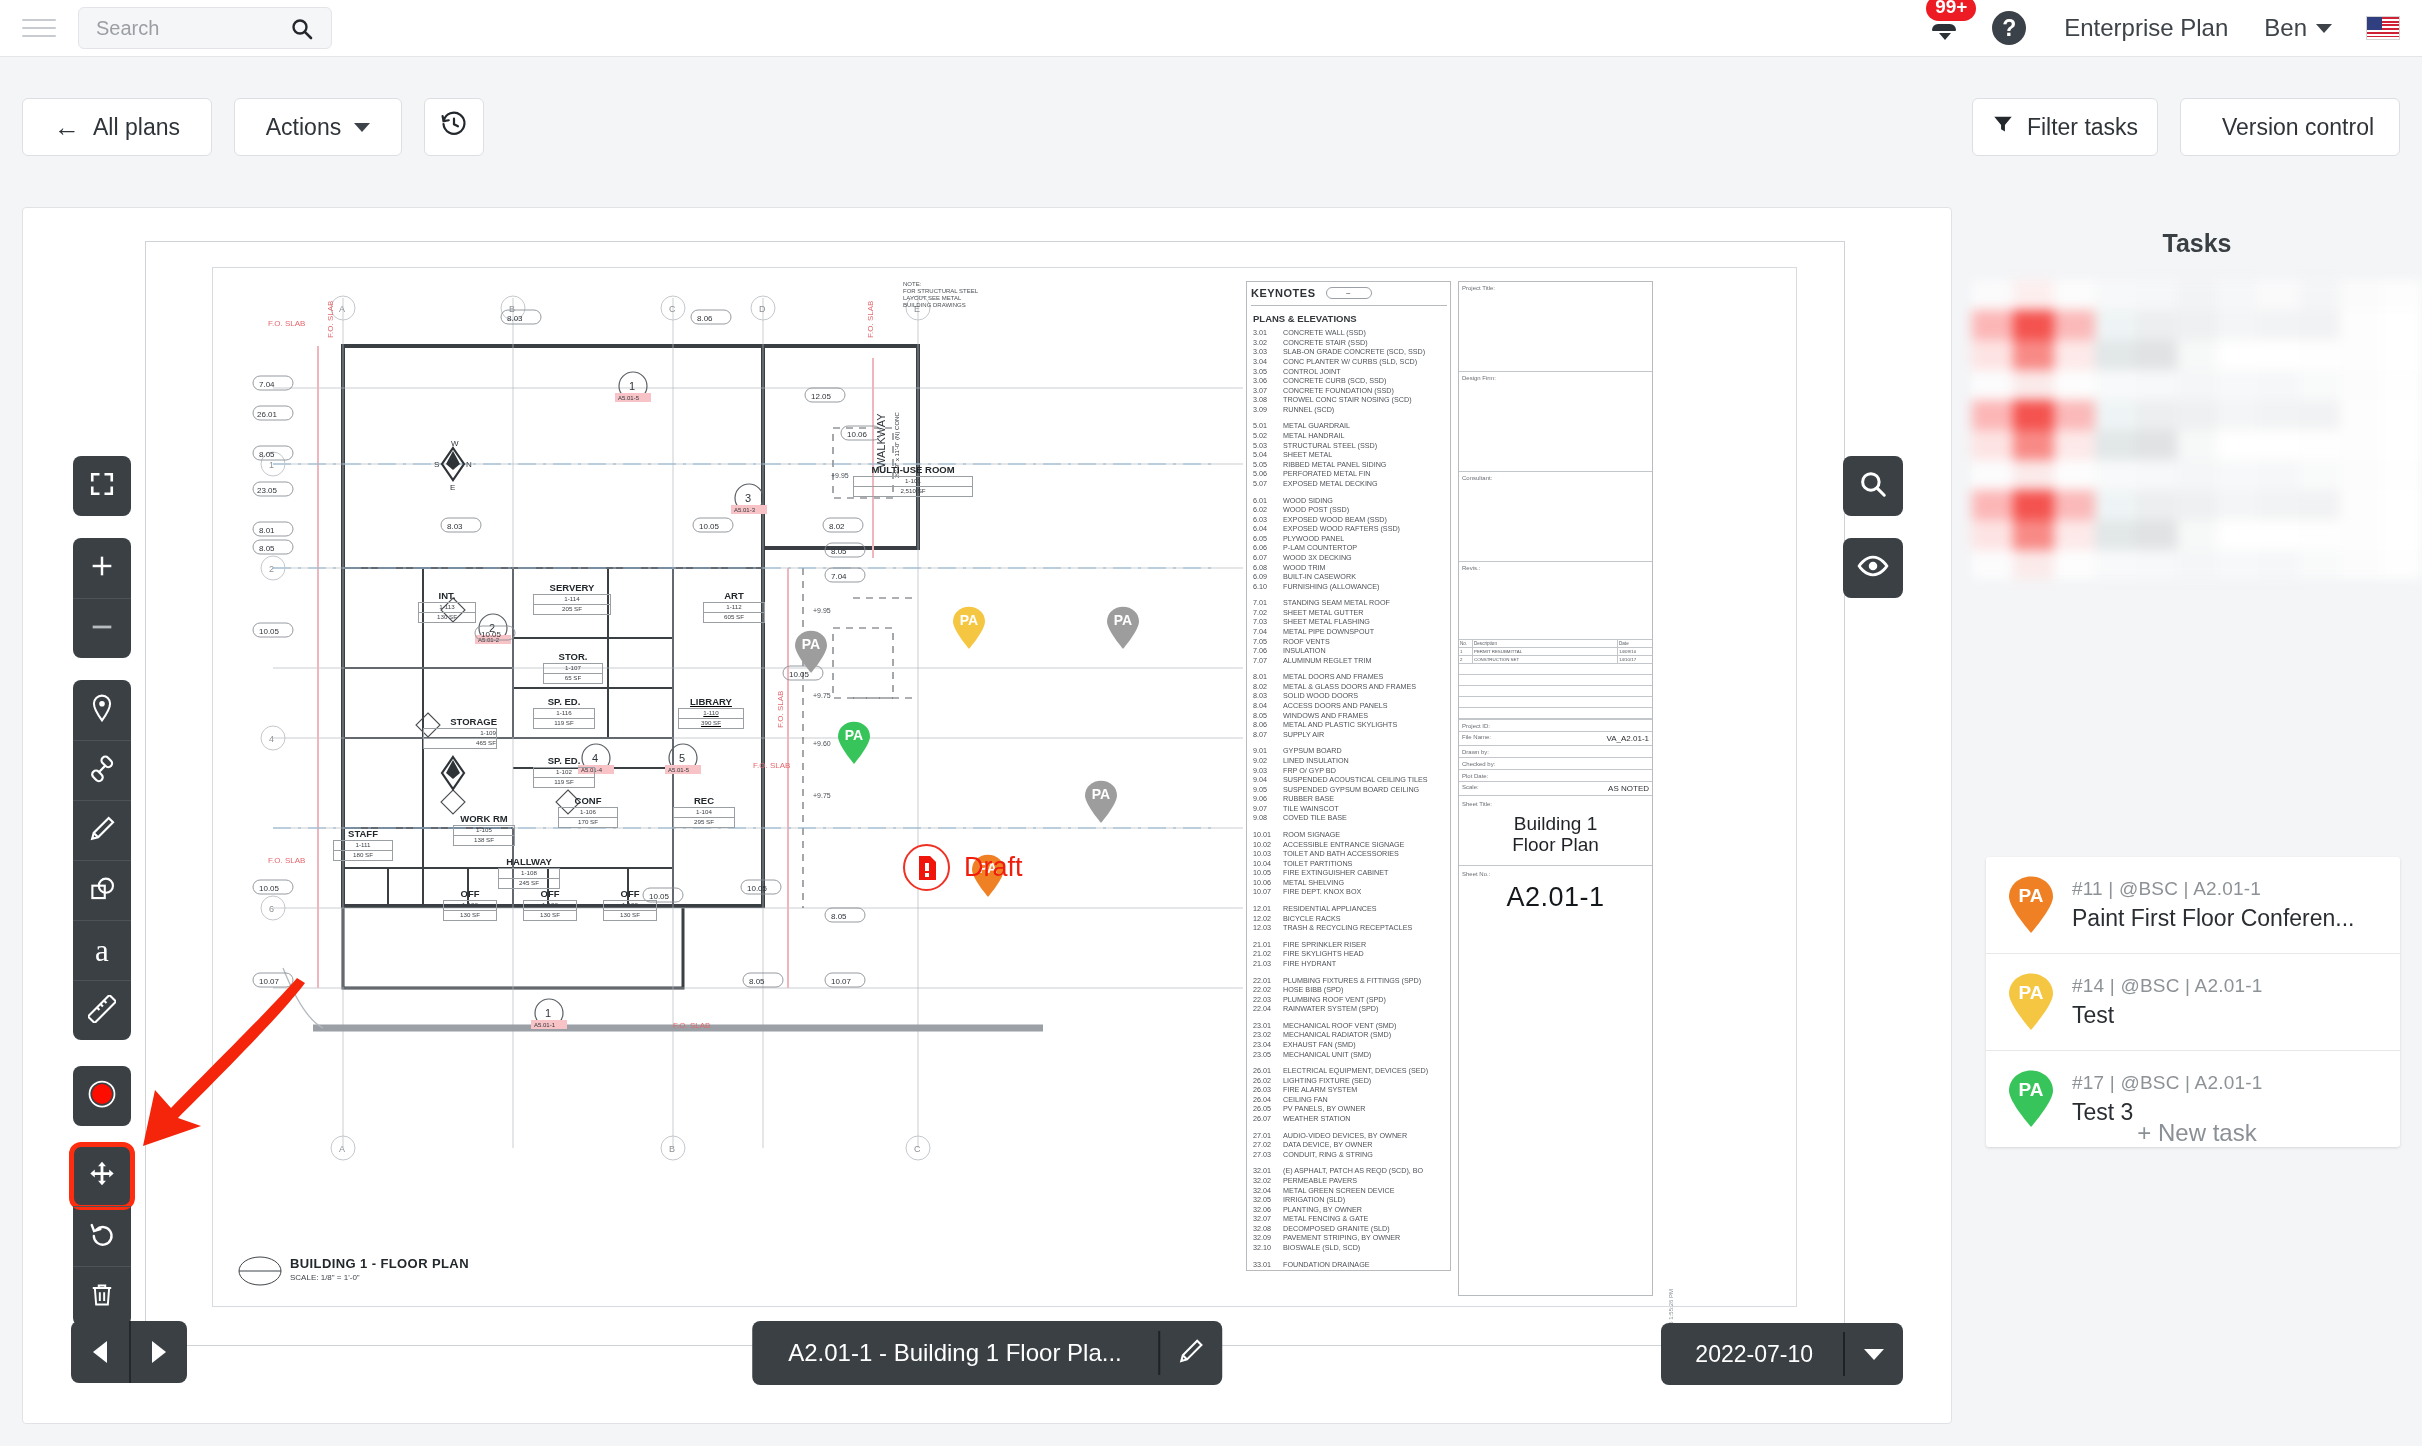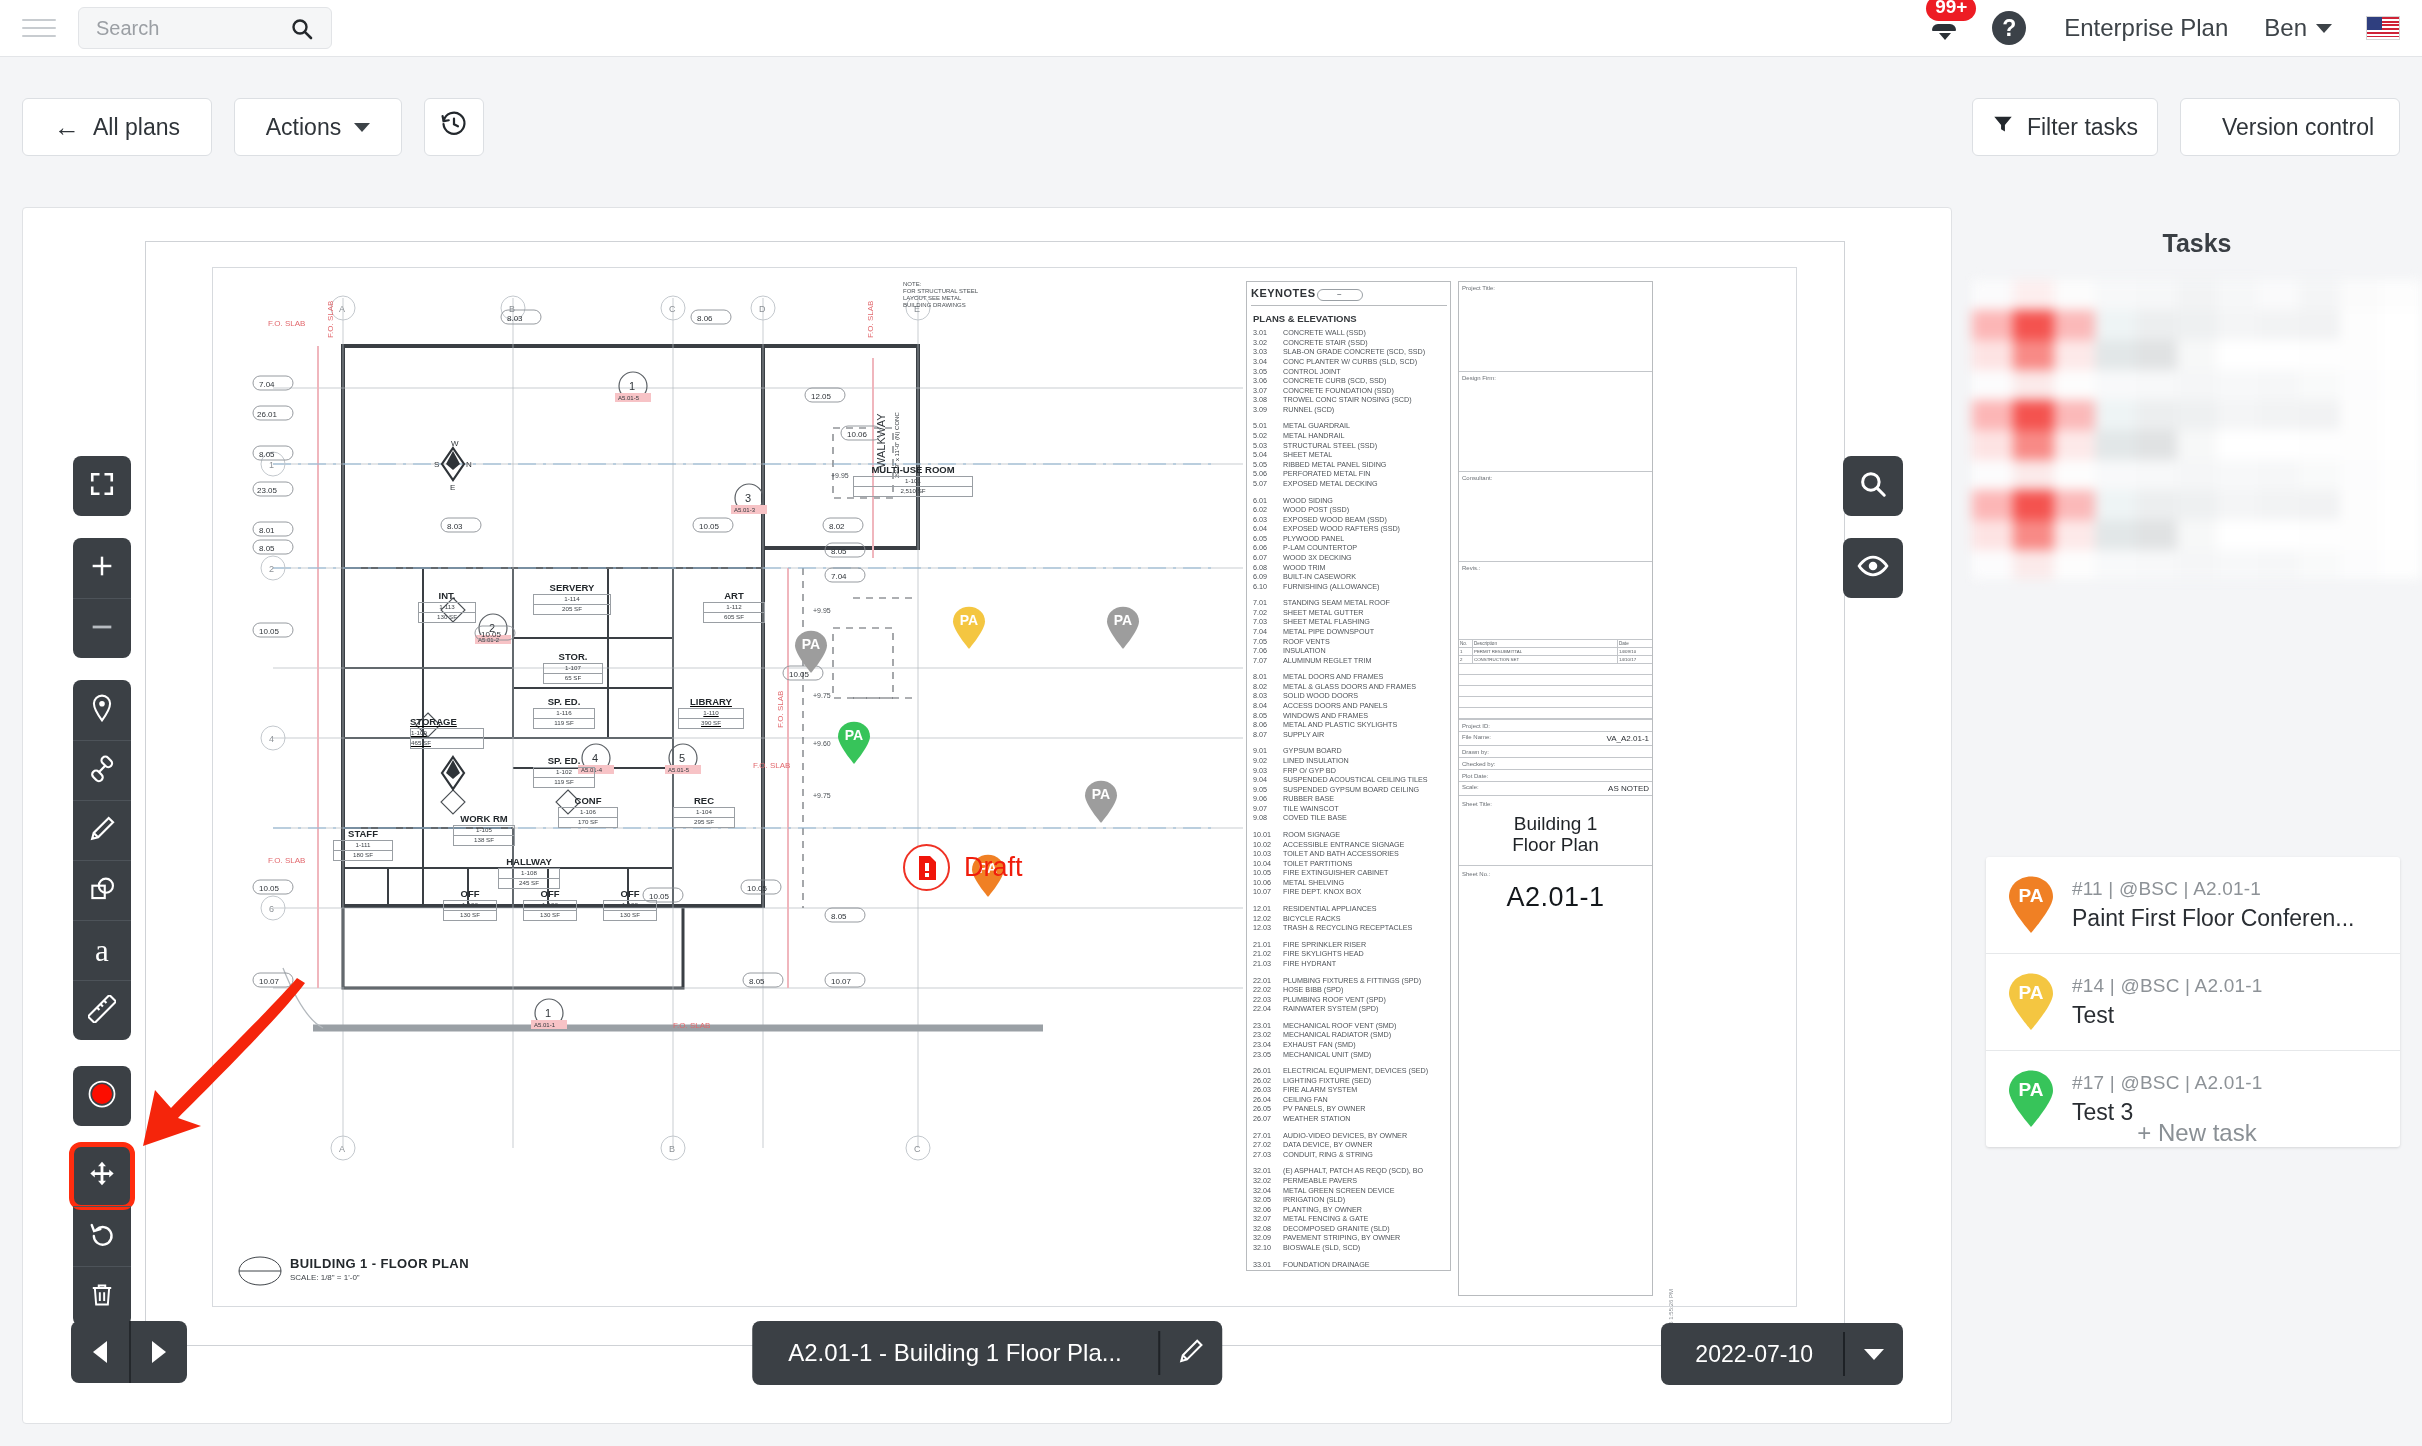--- a/index.html
+++ b/index.html
@@ -135,21 +135,21 @@
   .keynotes {
     position:absolute; left: 1033px; top: 13px;
     width: 205px; height: 990px;
     border: 1px solid #b8bbbe;
     background:#fff;
     font-size: 7.2px; color:#4e5358;
     line-height: 1.33;
     padding: 4px 3px 0 4px;
     overflow: hidden;
   }
-  .kn-title { font-weight: bold; font-size: 11px; letter-spacing:.5px; color:#2e3236; display:flex; align-items:flex-end; gap:1px;}
+  .kn-title { font-weight: bold; font-size: 11px; letter-spacing:.5px; color:#2e3236; display:flex; align-items:center; gap:10px;}
   .kn-pill { width: 46px; height: 12px; border:1px solid #9aa0a5; border-radius: 7px; display:flex;align-items:center;justify-content:center; font-size:8px; color:#6d7379;}
   .kn-sub { font-weight: bold; font-size: 9.5px; margin: 7px 0 3px 2px; color:#33373b; }
   .kn-line { display:flex; gap:5px; padding-left:2px; white-space:nowrap; }
   .kn-code { width: 25px; flex:0 0 25px; }
   .kn-gap { height: 7px; }
 
   .titleblock {
     position:absolute; left: 1245px; top: 13px;
     width: 195px; height: 1015px;
     border: 1px solid #b8bbbe; background:#fff;
@@ -679,21 +679,21 @@
                 <div>119 SF</div>
               </div>
             </div>
             <div style="position: absolute; left: 465px; top: 428px; width: 66px; text-align: center; text-decoration: underline;">
               <div style="font-size: 9.5px; color: rgb(35, 40, 44); font-weight: bold; white-space: nowrap;">LIBRARY</div>
               <div style="border: 1px solid rgb(154, 159, 164); font-size: 6.2px; color: rgb(58, 63, 68); margin-top: 1px; line-height: 1.45;">
                 <div style="border-bottom: 1px solid rgb(154, 159, 164);">1-110</div>
                 <div>390 SF</div>
               </div>
             </div>
-            <div style="position: absolute; left: 197px; top: 448px; width: 74px; text-align: left; text-decoration: underline;">
+            <div style="position: absolute; left: 210px; top: 448px; width: 74px; text-align: right;">
               <div style="font-size: 9.5px; color: rgb(35, 40, 44); font-weight: bold; white-space: nowrap;">STORAGE</div>
               <div style="border: 1px solid rgb(154, 159, 164); font-size: 6.2px; color: rgb(58, 63, 68); margin-top: 1px; line-height: 1.45;">
                 <div style="border-bottom: 1px solid rgb(154, 159, 164);">1-109</div>
                 <div>465 SF</div>
               </div>
             </div>
             <div style="position: absolute; left: 320px; top: 487px; width: 62px; text-align: center;">
               <div style="font-size: 9.5px; color: rgb(35, 40, 44); font-weight: bold; white-space: nowrap;">SP. ED.</div>
               <div style="border: 1px solid rgb(154, 159, 164); font-size: 6.2px; color: rgb(58, 63, 68); margin-top: 1px; line-height: 1.45;">
                 <div style="border-bottom: 1px solid rgb(154, 159, 164);">1-102</div>

